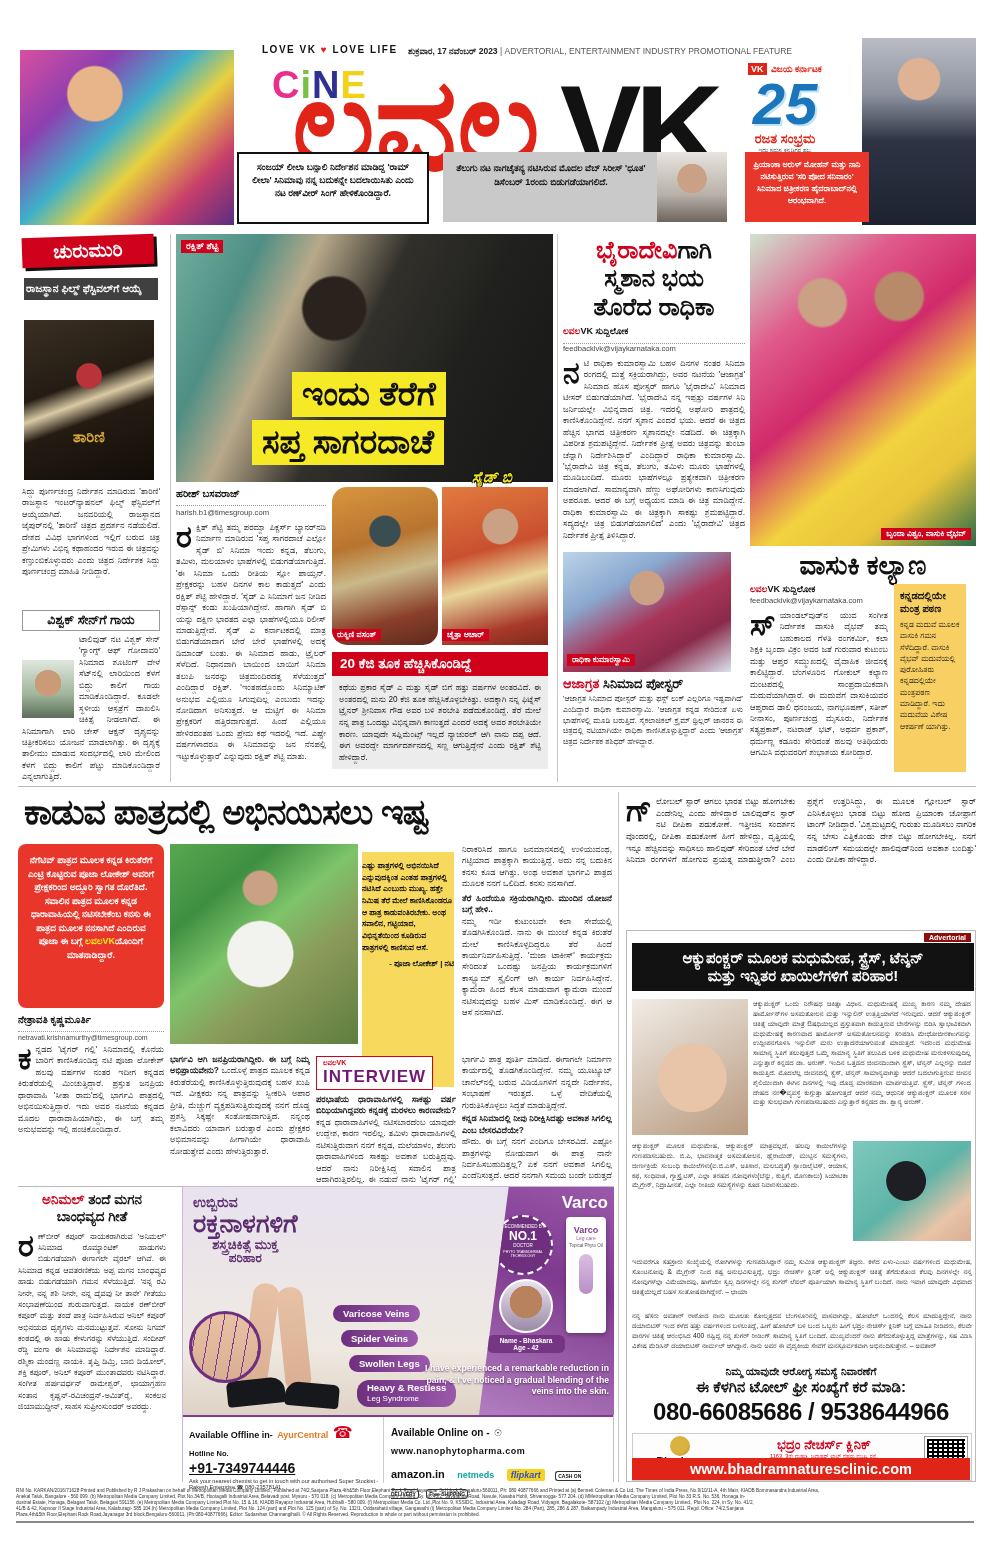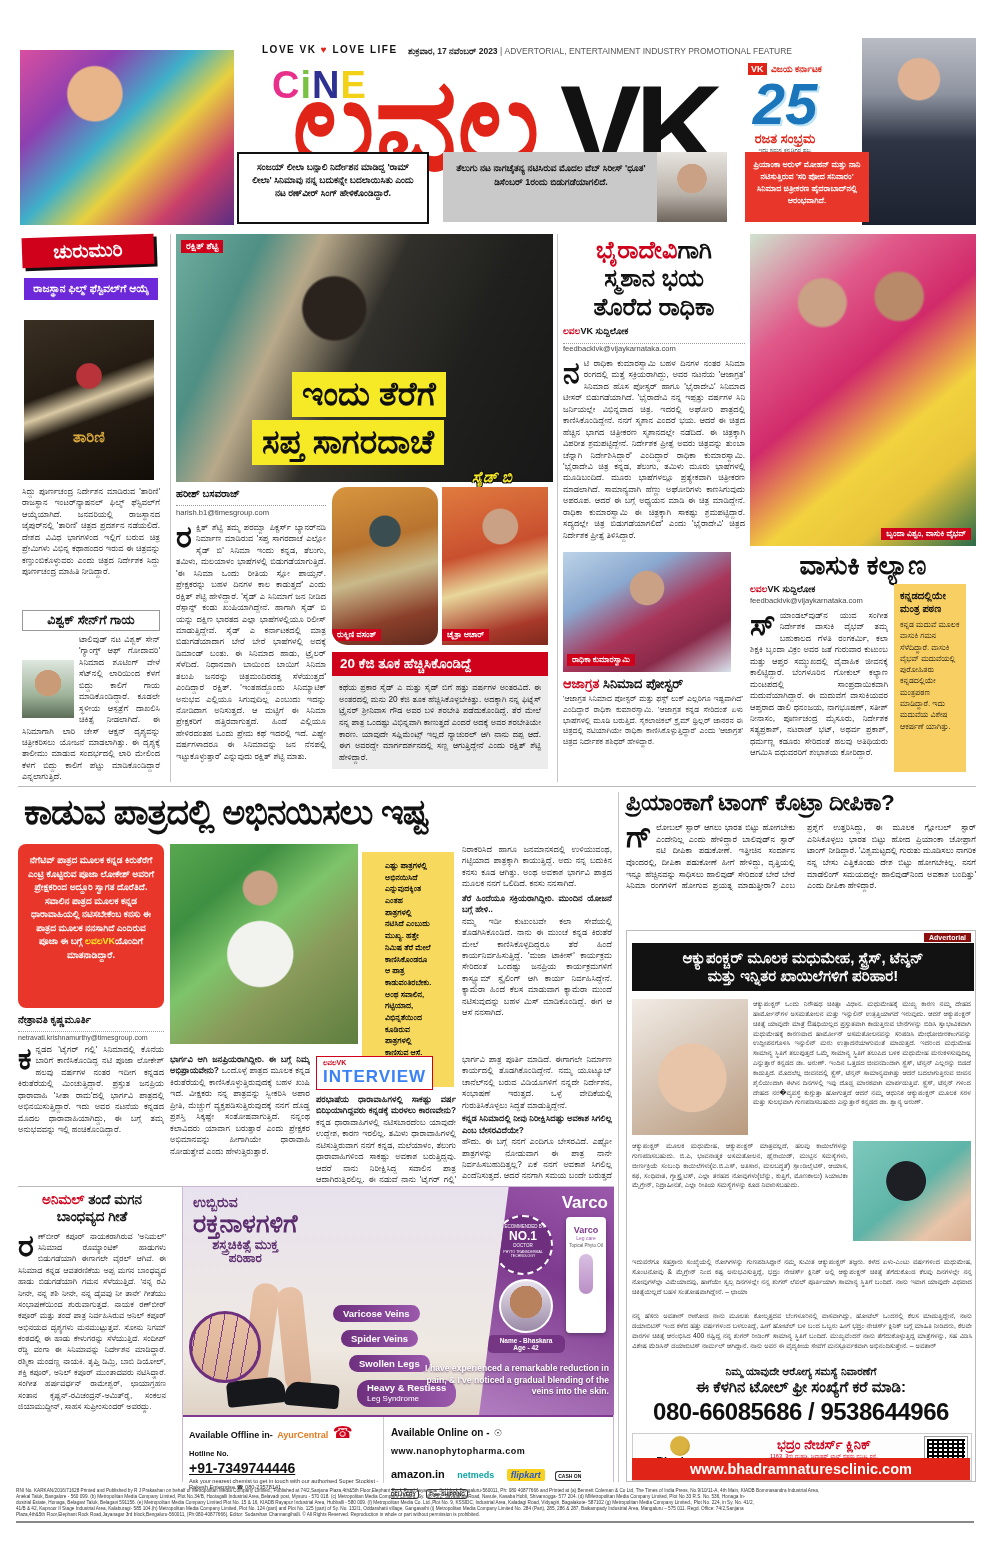--- a/index.html
+++ b/index.html
@@ -9,21 +9,21 @@
   .chip{position:absolute;background:#d0021b;color:#fff;font-size:8px;font-weight:bold;padding:2px 5px;line-height:1;}
   .jt{ text-align:justify;}
   .body-txt{font-size:8.3px;line-height:1.38;color:#222;}
   .tiny-txt{font-size:6.8px;line-height:1.45;color:#222;}
   .dropcap::first-letter{float:left;font-size:30px;line-height:.85;font-weight:bold;padding:2px 4px 0 0;color:#111;}
   .dotted{border-bottom:1px dotted #999;height:3px;margin:2px 0;}
   .byline{font-size:10px;font-weight:bold;color:#111;}
   .email{font-size:7.6px;color:#444;}
   .vrule{position:absolute;width:1px;background:#c7c7c7;}
   .hrule{position:absolute;height:1px;background:#b9b9b9;}
-  .redhead{background:#6d28d9;color:#fff;font-weight:bold;text-align:center;}
+  .redhead{background:#404040;color:#fff;font-weight:bold;}
   .ylw{background:#f6e926;color:#101010;font-weight:bold;}
   .srcrow{font-size:9px;font-weight:bold;}
   .srcrow .kn{color:#d0021b;}
   .qbold{font-weight:bold;}
   .quote-attr{font-weight:bold;text-align:right;display:block;margin-top:4px;}
   .pill{background:linear-gradient(90deg,#6e2f7e,#9b59ac);color:#fff;font-weight:bold;border-radius:12px;padding:3px 10px;font-size:9.5px;margin:4px 0;display:inline-block;white-space:nowrap;}
   .qr{background:
       repeating-linear-gradient(0deg,#000 0 2px,transparent 2px 4px),
       repeating-linear-gradient(90deg,#000 0 2px,#fff 2px 5px);
       border:2px solid #fff;outline:1px solid #999;}
@@ -175,56 +175,55 @@
     <div class="byline">ನೇತ್ರಾವತಿ ಕೃಷ್ಣಮೂರ್ತಿ</div>
     <div class="dotted"></div>
     <div class="email" style="font-size:7px;">netravati.krishnamurthy@timesgroup.com</div>
   </div>
   <div class="abs body-txt jt dropcap" style="left:0;top:252px;width:146px;height:140px;overflow:hidden;">ಕನ್ನಡದ 'ಟೈಗರ್ ಗಲ್ಲಿ' ಸಿನಿಮಾದಲ್ಲಿ ಕೊನೆಯ ಬಾರಿಗೆ ಕಾಣಿಸಿಕೊಂಡಿದ್ದ ನಟಿ ಪೂಜಾ ಲೋಕೇಶ್ ಹಲವು ವರ್ಷಗಳ ನಂತರ ಇದೀಗ ಕನ್ನಡದ ಕಿರುತೆರೆಯಲ್ಲಿ ಮಿಂಚುತ್ತಿದ್ದಾರೆ. ಪ್ರಸ್ತುತ ಜನಪ್ರಿಯ ಧಾರಾವಾಹಿ 'ಸೀತಾ ರಾಮ'ದಲ್ಲಿ ಭಾರ್ಗವಿ ಪಾತ್ರದಲ್ಲಿ ಅಭಿನಯಿಸುತ್ತಿದ್ದಾರೆ. ಇದು ಅವರ ನಟನೆಯ ಕನ್ನಡದ ಮೊದಲ ಧಾರಾವಾಹಿಯಾಗಿದ್ದು, ಈ ಬಗ್ಗೆ ತಮ್ಮ ಅನುಭವವನ್ನು ಇಲ್ಲಿ ಹಂಚಿಕೊಂಡಿದ್ದಾರೆ.</div>
 
   <div class="abs photo" style="left:152px;top:52px;width:188px;height:200px;background:
     radial-gradient(circle at 48% 22%,#caa184 0 9%,transparent 10%),
     radial-gradient(circle at 48% 55%,#f2f2ee 0 22%,transparent 23%),
     linear-gradient(140deg,#58a74f 0%,#3f8f42 25%,#7ec46a 45%,#8a9a5a 65%,#5e7e3f 100%);"></div>
-  <div class="abs" style="left:344px;top:60px;width:92px;height:235px;background:#f7d95e;padding:8px 23px;box-sizing:border-box;font-size:7.8px;font-weight:bold;line-height:1.5;">
+  <div class="abs" style="left:344px;top:60px;width:92px;height:235px;background:#f7d95e;padding:8px 0;box-sizing:border-box;font-size:7.8px;font-weight:bold;line-height:1.5;">
     <span>ಎಷ್ಟು ಪಾತ್ರಗಳಲ್ಲಿ ಅಭಿನಯಿಸಿದೆ ಎನ್ನುವುದಕ್ಕಿಂತ ಎಂತಹ ಪಾತ್ರಗಳಲ್ಲಿ ನಟಿಸಿದೆ ಎಂಬುದು ಮುಖ್ಯ. ಹತ್ತೇ ನಿಮಿಷ ತೆರೆ ಮೇಲೆ ಕಾಣಿಸಿಕೊಂಡರೂ ಆ ಪಾತ್ರ ಕಾಡುವಂತಿರಬೇಕು. ಅಂಥ ಸವಾಲಿನ, ಗಟ್ಟಿಯಾದ, ವಿಭಿನ್ನತೆಯಿಂದ ಕೂಡಿರುವ ಪಾತ್ರಗಳಲ್ಲಿ ಕಾಣಿಸುವ ಆಸೆ.</span>
     <span class="quote-attr">- ಪೂಜಾ ಲೋಕೇಶ್ | ನಟಿ</span>
   </div>
   <div class="abs body-txt jt" style="left:444px;top:52px;width:150px;height:204px;overflow:hidden;">
     <span>ನಿರಾಕರಿಸಿದೆ ಹಾಗೂ ಜನಮಾನಸದಲ್ಲಿ ಉಳಿಯುವಂಥ, ಗಟ್ಟಿಯಾದ ಪಾತ್ರಕ್ಕಾಗಿ ಕಾಯುತ್ತಿದ್ದೆ. ಅದು ನನ್ನ ಬದುಕಿನ ಕನಸು ಕೂಡ ಆಗಿತ್ತು. ಅಂಥ ಅವಕಾಶ ಭಾರ್ಗವಿ ಪಾತ್ರದ ಮೂಲಕ ನನಗೆ ಒಲಿದಿದೆ. ಕನಸು ನನಸಾಗಿದೆ.</span>
     <span class="qbold" style="display:block;margin-top:3px;">ತೆರೆ ಹಿಂದೆಯೂ ಸಕ್ರಿಯರಾಗಿದ್ದೀರಿ. ಮುಂದಿನ ಯೋಜನೆ ಬಗ್ಗೆ ಹೇಳಿ..</span>
     <span>ನಮ್ಮ ಇಡೀ ಕುಟುಂಬವೇ ಕಲಾ ಸೇವೆಯಲ್ಲಿ ತೊಡಗಿಸಿಕೊಂಡಿದೆ. ನಾನು ಈ ಮುಂಚೆ ಕನ್ನಡ ಕಿರುತೆರೆ ಮೇಲೆ ಕಾಣಿಸಿಕೊಳ್ಳದಿದ್ದರೂ ತೆರೆ ಹಿಂದೆ ಕಾರ್ಯನಿರ್ವಹಿಸುತ್ತಿದ್ದೆ. 'ಮಜಾ ಟಾಕೀಸ್' ಕಾರ್ಯಕ್ರಮ ಸೇರಿದಂತೆ ಒಂದಷ್ಟು ಜನಪ್ರಿಯ ಕಾರ್ಯಕ್ರಮಗಳಿಗೆ ಕಾಸ್ಟ್ಯೂಮ್ ಸ್ಟೈಲಿಂಗ್ ಆಗಿ ಕಾರ್ಯ ನಿರ್ವಹಿಸಿದ್ದೇನೆ. ಕ್ಯಾಮೆರಾ ಹಿಂದೆ ಕೆಲಸ ಮಾಡುವಾಗ ಕ್ಯಾಮೆರಾ ಮುಂದೆ ನಟಿಸುವುದನ್ನು ಬಹಳ ಮಿಸ್ ಮಾಡಿಕೊಂಡಿದ್ದೆ. ಈಗ ಆ ಆಸೆ ನನಸಾಗಿದೆ.</span>
   </div>
 
   <div class="abs body-txt jt" style="left:152px;top:262px;width:140px;height:130px;overflow:hidden;">
     <span class="qbold">ಭಾರ್ಗವಿ ಆಗಿ ಜನಪ್ರಿಯರಾಗಿದ್ದೀರಿ. ಈ ಬಗ್ಗೆ ನಿಮ್ಮ ಅಭಿಪ್ರಾಯವೇನು?</span>
     <span>ಒಂದೊಳ್ಳೆ ಪಾತ್ರದ ಮೂಲಕ ಕನ್ನಡ ಕಿರುತೆರೆಯಲ್ಲಿ ಕಾಣಿಸಿಕೊಳ್ಳುತ್ತಿರುವುದಕ್ಕೆ ಬಹಳ ಖುಷಿ ಇದೆ. ವೀಕ್ಷಕರು ನನ್ನ ಪಾತ್ರವನ್ನು ಸ್ವೀಕರಿಸಿ ಅಪಾರ ಪ್ರೀತಿ, ಮೆಚ್ಚುಗೆ ವ್ಯಕ್ತಪಡಿಸುತ್ತಿರುವುದಕ್ಕೆ ನನಗೆ ದೊಡ್ಡ ಪ್ರಶಸ್ತಿ ಸಿಕ್ಕಷ್ಟೇ ಸಂತೋಷವಾಗುತ್ತಿದೆ. ನನ್ನಂಥ ಕಲಾವಿದರು ಯಾವಾಗ ಬರುತ್ತಾರೆ ಎಂದು ಪ್ರೇಕ್ಷಕರ ಅಭಿಮಾನವನ್ನು ಹೀಗಾಗಿಯೇ ಧಾರಾವಾಹಿ ನೋಡುತ್ತೇವೆ ಎಂದು ಹೇಳುತ್ತಿರುತ್ತಾರೆ.</span>
   </div>
   <div class="abs" style="left:298px;top:262px;width:140px;height:130px;overflow:hidden;">
     <div style="border:1.5px solid #d0021b;padding:2px 6px;margin:2px 0 4px 0;display:inline-block;background:#fff;">
       <div style="font-size:7px;font-weight:bold;color:#d0021b;">ಲವಲVK</div>
-      <div style="font-size:17px;font-weight:900;letter-spacing:1px;color:#3b82f6;">INTERVIEW</div>
+      <div style="font-size:17px;font-weight:900;letter-spacing:1px;color:#701a75;">INTERVIEW</div>
     </div>
     <div class="body-txt jt">
       <span class="qbold">ಪರಭಾಷೆಯ ಧಾರಾವಾಹಿಗಳಲ್ಲಿ ಸಾಕಷ್ಟು ವರ್ಷ ಬಿಝಿಯಾಗಿದ್ದವರು ಕನ್ನಡಕ್ಕೆ ಮರಳಲು ಕಾರಣವೇನು?</span>
       <span>ಕನ್ನಡ ಧಾರಾವಾಹಿಗಳಲ್ಲಿ ನಟಿಸಬಾರದೆಂಬ ಯಾವುದೇ ಉದ್ದೇಶ, ಕಾರಣ ಇರಲಿಲ್ಲ. ತಮಿಳು ಧಾರಾವಾಹಿಗಳಲ್ಲಿ ನಟಿಸುತ್ತಿರುವಾಗ ನನಗೆ ಕನ್ನಡ, ಮಲೆಯಾಳಂ, ತೆಲುಗು ಧಾರಾವಾಹಿಗಳಿಂದ ಸಾಕಷ್ಟು ಅವಕಾಶ ಬರುತ್ತಿದ್ದವು. ಆದರೆ ನಾನು ನಿರೀಕ್ಷಿಸಿದ್ದ ಸವಾಲಿನ ಪಾತ್ರ ಆದಾಗಿರುತ್ತಿರಲಿಲ್ಲ. ಈ ನಡುವೆ ನಾನು 'ಟೈಗರ್ ಗಲ್ಲಿ' ಸಿನಿಮಾದಲ್ಲಿ ಉತ್ತಮ ಪಾತ್ರದಲ್ಲಿ ನಟಿಸಿದ್ದೆ. ಆದರೆ ಆ ಪಾತ್ರ ಪ್ರೇಕ್ಷಕರನ್ನು ತಲುಪಲಿಲ್ಲ. ಈ ಸಿನಿಮಾ ನಂತರ ಸಾಕಷ್ಟು ಅವಕಾಶಗಳನ್ನು</span>
     </div>
   </div>
   <div class="abs body-txt jt" style="left:444px;top:262px;width:150px;height:130px;overflow:hidden;">
     <span>ಭಾರ್ಗವಿ ಪಾತ್ರ ಪೂರ್ತಿ ಮಾಡಿದೆ. ಈಗಾಗಲೇ ನಿರ್ಮಾಣ ಕಾರ್ಯದಲ್ಲಿ ತೊಡಗಿಕೊಂಡಿದ್ದೇನೆ. ನಮ್ಮ ಯೂಟ್ಯೂಬ್ ಚಾನೆಲ್‌ನಲ್ಲಿ ಬರುವ ವಿಡಿಯೊಗಳಿಗೆ ನನ್ನದೇ ನಿರ್ದೇಶನ, ಸಂಭಾಷಣೆ ಇರುತ್ತದೆ. ಒಳ್ಳೆ ವೇದಿಕೆಯಲ್ಲಿ ಗುರುತಿಸಿಕೊಳ್ಳಲು ಸಿದ್ಧತೆ ಮಾಡುತ್ತಿದ್ದೇನೆ.</span>
     <span class="qbold" style="display:block;margin-top:2px;">ಕನ್ನಡ ಸಿನಿಮಾದಲ್ಲಿ ನೀವು ನಿರೀಕ್ಷಿಸಿದಷ್ಟು ಅವಕಾಶ ಸಿಗಲಿಲ್ಲ ಎಂಬ ಬೇಸರವಿದೆಯೇ?</span>
     <span>ಹೌದು. ಈ ಬಗ್ಗೆ ನನಗೆ ಎಂದಿಗೂ ಬೇಸರವಿದೆ. ಎಷ್ಟೋ ಪಾತ್ರಗಳನ್ನು ನೋಡುವಾಗ ಈ ಪಾತ್ರ ನಾನೇ ನಿರ್ವಹಿಸಬಹುದಿತ್ತಲ್ಲ? ಏಕೆ ನನಗೆ ಅವಕಾಶ ಸಿಗಲಿಲ್ಲ ಎಂದೆನಿಸುತ್ತದೆ. ಆದರೆ ನನಗಾಗಿ ಸಮಯ ಬಂದೇ ಬರುತ್ತದೆ ಎಂಬ ಆಶಾಭಾವನೆ ಇತ್ತು. ಅದು ಈಗ ಬಂದಿದೆ.</span>
   </div>
 </div>
 
 <div class="vrule" style="left:618px;top:792px;height:690px;"></div>
 <div class="hrule" style="left:18px;top:1186px;width:596px;"></div>
 
 <div class="abs" style="left:626px;top:790px;width:350px;height:134px;">
-  <div style="font-size:22.5px;font-weight:900;letter-spacing:-0.5px;">ಪ್ರಿಯಾಂಕಾಗೆ ಟಾಂಗ್ ಕೊಟ್ರಾ ದೀಪಿಕಾ?</div>
   <div class="jt dropcap" style="margin-top:6px;font-size:8.2px;line-height:1.42;column-count:2;column-gap:12px;height:96px;overflow:hidden;">ಗ್ಲೋಬಲ್ ಸ್ಟಾರ್ ಆಗಲು ಭಾರತ ಬಿಟ್ಟು ಹೋಗಬೇಕು ಎಂದೇನಿಲ್ಲ ಎಂದು ಹೇಳಿದ್ದಾರೆ ಬಾಲಿವುಡ್‌ನ ಸ್ಟಾರ್ ನಟಿ ದೀಪಿಕಾ ಪಡುಕೋಣೆ. ಇತ್ತೀಚಿನ ಸಂದರ್ಶನ ವೊಂದರಲ್ಲಿ, ದೀಪಿಕಾ ಪಡುಕೋಣೆ ಹೀಗೆ ಹೇಳಿದ್ದು, ವೃತ್ತಿಯಲ್ಲಿ ಇನ್ನೂ ಹೆಚ್ಚಿನವನ್ನು ಸಾಧಿಸಲು ಹಾಲಿವುಡ್ ಸೇರಿದಂತೆ ಬೇರೆ ಬೇರೆ ಸಿನಿಮಾ ರಂಗಗಳಿಗೆ ಹೋಗುವ ಪ್ರಯತ್ನ ಮಾಡುತ್ತೀರಾ? ಎಂಬ ಪ್ರಶ್ನೆಗೆ ಉತ್ತರಿಸಿದ್ದು, ಈ ಮೂಲಕ ಗ್ಲೋಬಲ್ ಸ್ಟಾರ್ ಎನಿಸಿಕೊಳ್ಳಲು ಭಾರತ ಬಿಟ್ಟು ಹೋದ ಪ್ರಿಯಾಂಕಾ ಚೋಪ್ರಾಗೆ ಟಾಂಗ್ ನೀಡಿದ್ದಾರೆ. 'ವಿಶ್ವಮಟ್ಟದಲ್ಲಿ ಗುರುತು ಮೂಡಿಸಲು ನಾಗರಿಕ ನನ್ನ ಬೇಸು ಎತ್ತಿಕೊಂಡು ದೇಶ ಬಿಟ್ಟು ಹೋಗಬೇಕಿಲ್ಲ. ನನಗೆ ಮಾಡೆಲಿಂಗ್ ಸಮಯದಲ್ಲೇ ಹಾಲಿವುಡ್‌ನಿಂದ ಅವಕಾಶ ಬಂದಿತ್ತು' ಎಂದು ದೀಪಿಕಾ ಹೇಳಿದ್ದಾರೆ.</div>
 </div>
 
 <div class="abs" style="left:626px;top:930px;width:350px;height:552px;border:1px solid #bbb;box-sizing:border-box;background:#fff;">
   <div class="abs" style="right:4px;top:2px;background:#8a0f0f;color:#fff;font-size:7px;font-weight:bold;padding:1px 5px;">Advertorial</div>
   <div class="abs" style="left:5px;top:12px;width:338px;background:#121212;color:#fff;text-align:center;padding:6px 2px;">
     <div style="font-size:15px;font-weight:900;">ಆಕ್ಯುಪಂಕ್ಚರ್ ಮೂಲಕ ಮಧುಮೇಹ, ಸ್ಟ್ರೆಸ್, ಟೆನ್ಶನ್</div>
     <div style="font-size:15px;font-weight:900;">ಮತ್ತು ಇನ್ನಿತರ ಖಾಯಿಲೆಗಳಿಗೆ ಪರಿಹಾರ!</div>
   </div>
   <div class="abs photo" style="left:5px;top:68px;width:116px;height:136px;background:

